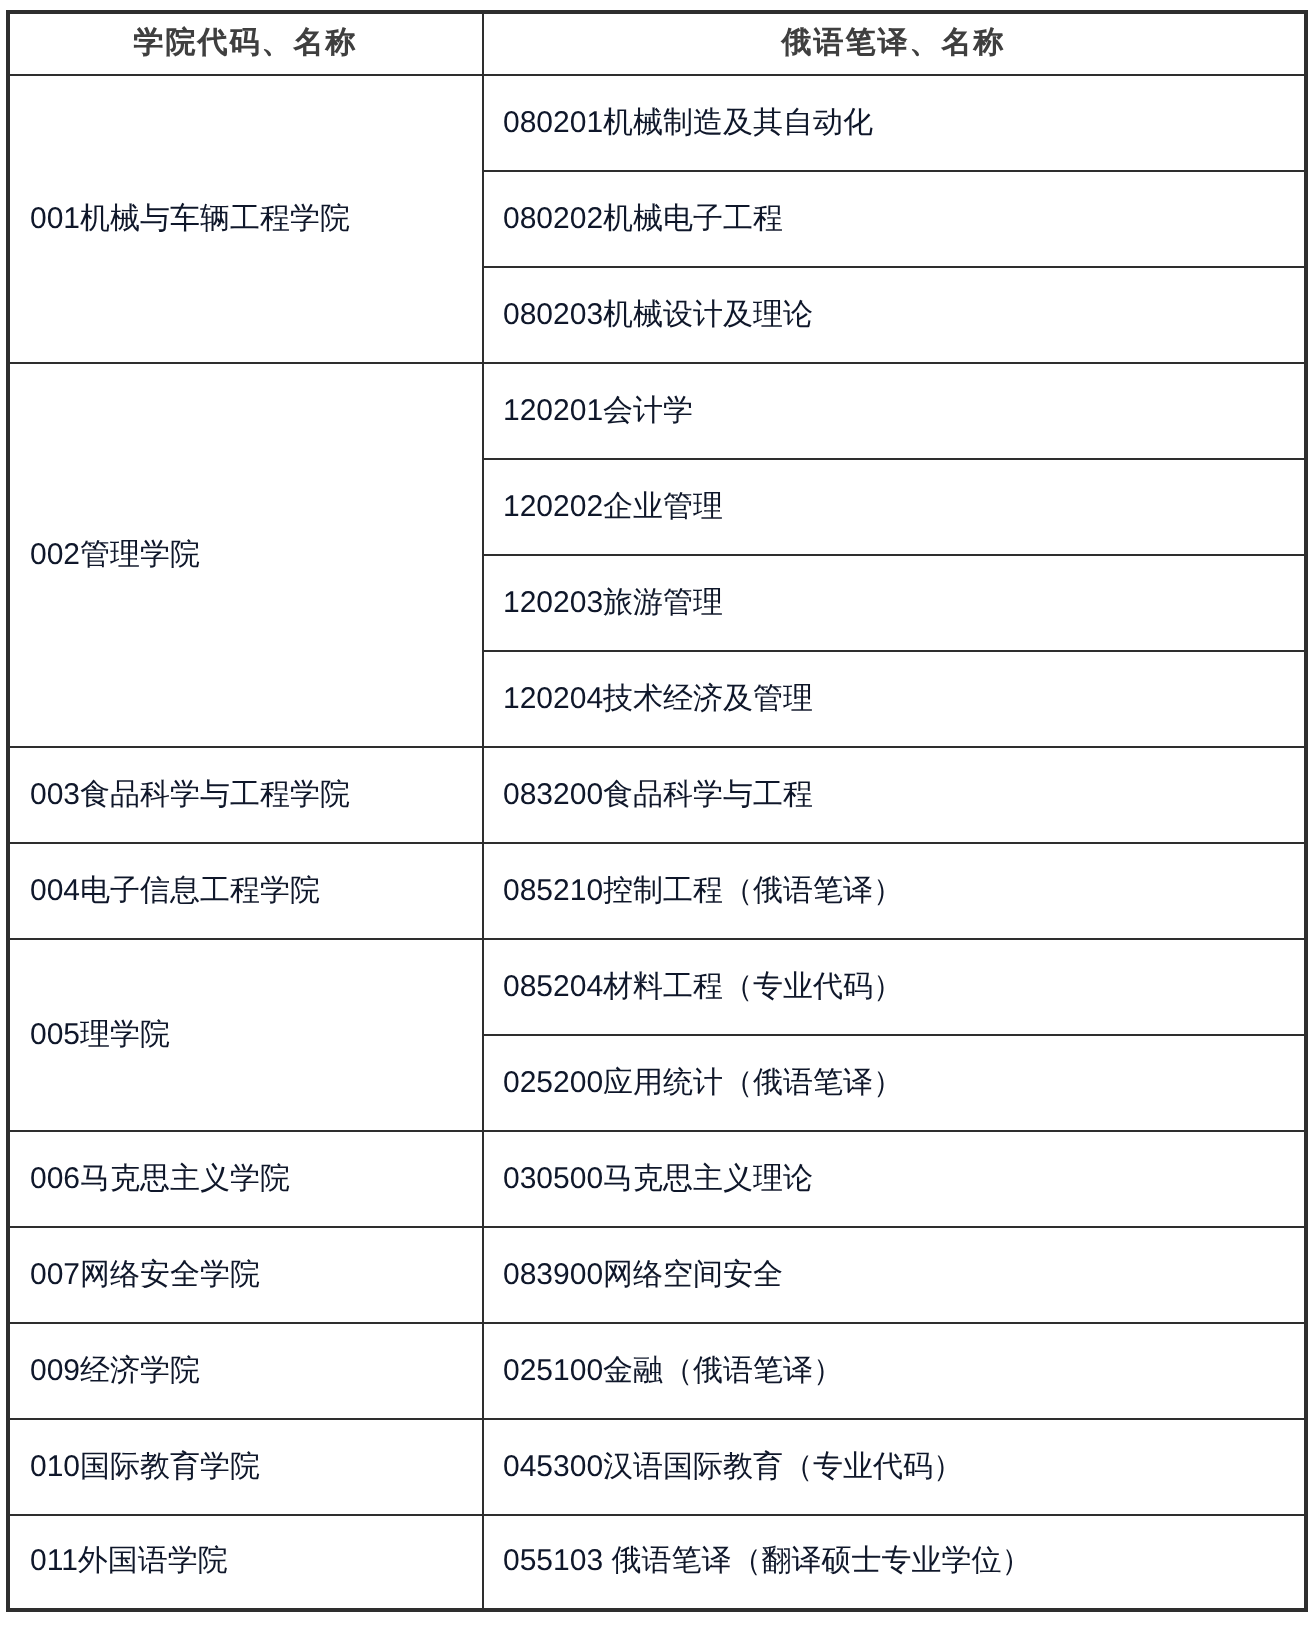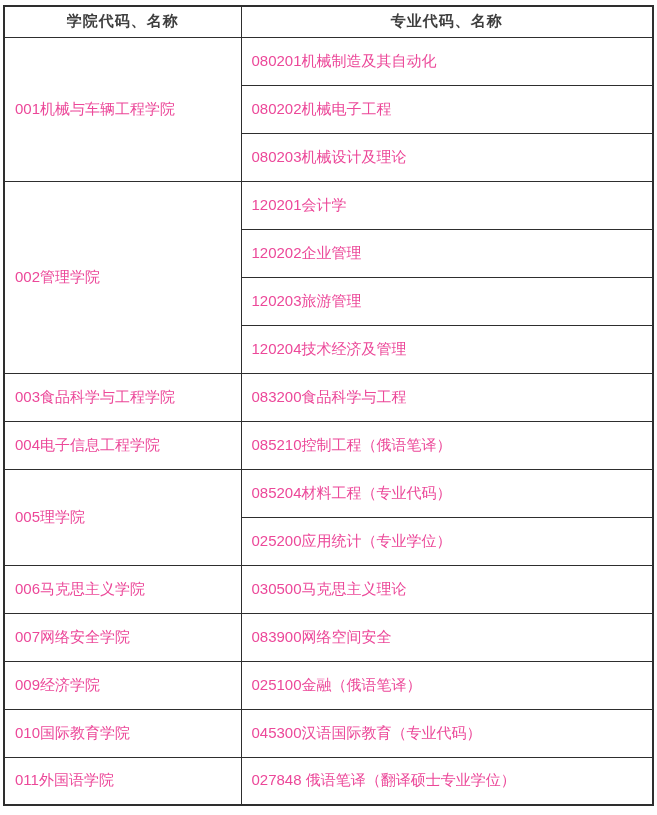--- a/index.html
+++ b/index.html
@@ -35,38 +35,38 @@
     color: #3f3f3f;
     letter-spacing: 1px;
     padding: 2px 4px;
   }
   table.catalog td {
     border: 1px solid #2e2e2e;
     height: 48px;
     vertical-align: middle;
     text-align: left;
     font-size: 15px;
-    color: #ec4899;
+    color: #0f172a;
     padding: 2px 8px 2px 10px;
     background: #ffffff;
   }
 </style>
 </head>
 <body>
 
 <div class="page">
   <table class="catalog">
     <colgroup>
         <col class="c1">
         <col class="c2">
       </colgroup>
     <thead>
       <tr>
         <th>学院代码、名称</th>
-        <th>专业代码、名称</th>
+        <th>俄语笔译、名称</th>
       </tr>
     </thead>
     <tbody>
       <tr>
         <td rowspan="3">001机械与车辆工程学院</td>
         <td>080201机械制造及其自动化</td>
       </tr>
       <tr>
         <td>080202机械电子工程</td>
       </tr>
@@ -96,21 +96,21 @@
       <tr>
         <td>004电子信息工程学院</td>
         <td>085210控制工程（俄语笔译）</td>
       </tr>
 
       <tr>
         <td rowspan="2">005理学院</td>
         <td>085204材料工程（专业代码）</td>
       </tr>
       <tr>
-        <td>025200应用统计（专业学位）</td>
+        <td>025200应用统计（俄语笔译）</td>
       </tr>
 
       <tr>
         <td>006马克思主义学院</td>
         <td>030500马克思主义理论</td>
       </tr>
 
       <tr>
         <td>007网络安全学院</td>
         <td>083900网络空间安全</td>
@@ -121,17 +121,17 @@
         <td>025100金融（俄语笔译）</td>
       </tr>
 
       <tr>
         <td>010国际教育学院</td>
         <td>045300汉语国际教育（专业代码）</td>
       </tr>
 
       <tr>
         <td>011外国语学院</td>
-        <td>027848 俄语笔译（翻译硕士专业学位）</td>
+        <td>055103 俄语笔译（翻译硕士专业学位）</td>
       </tr>
     </tbody>
   </table>
 </div>
 
 </body></html>

